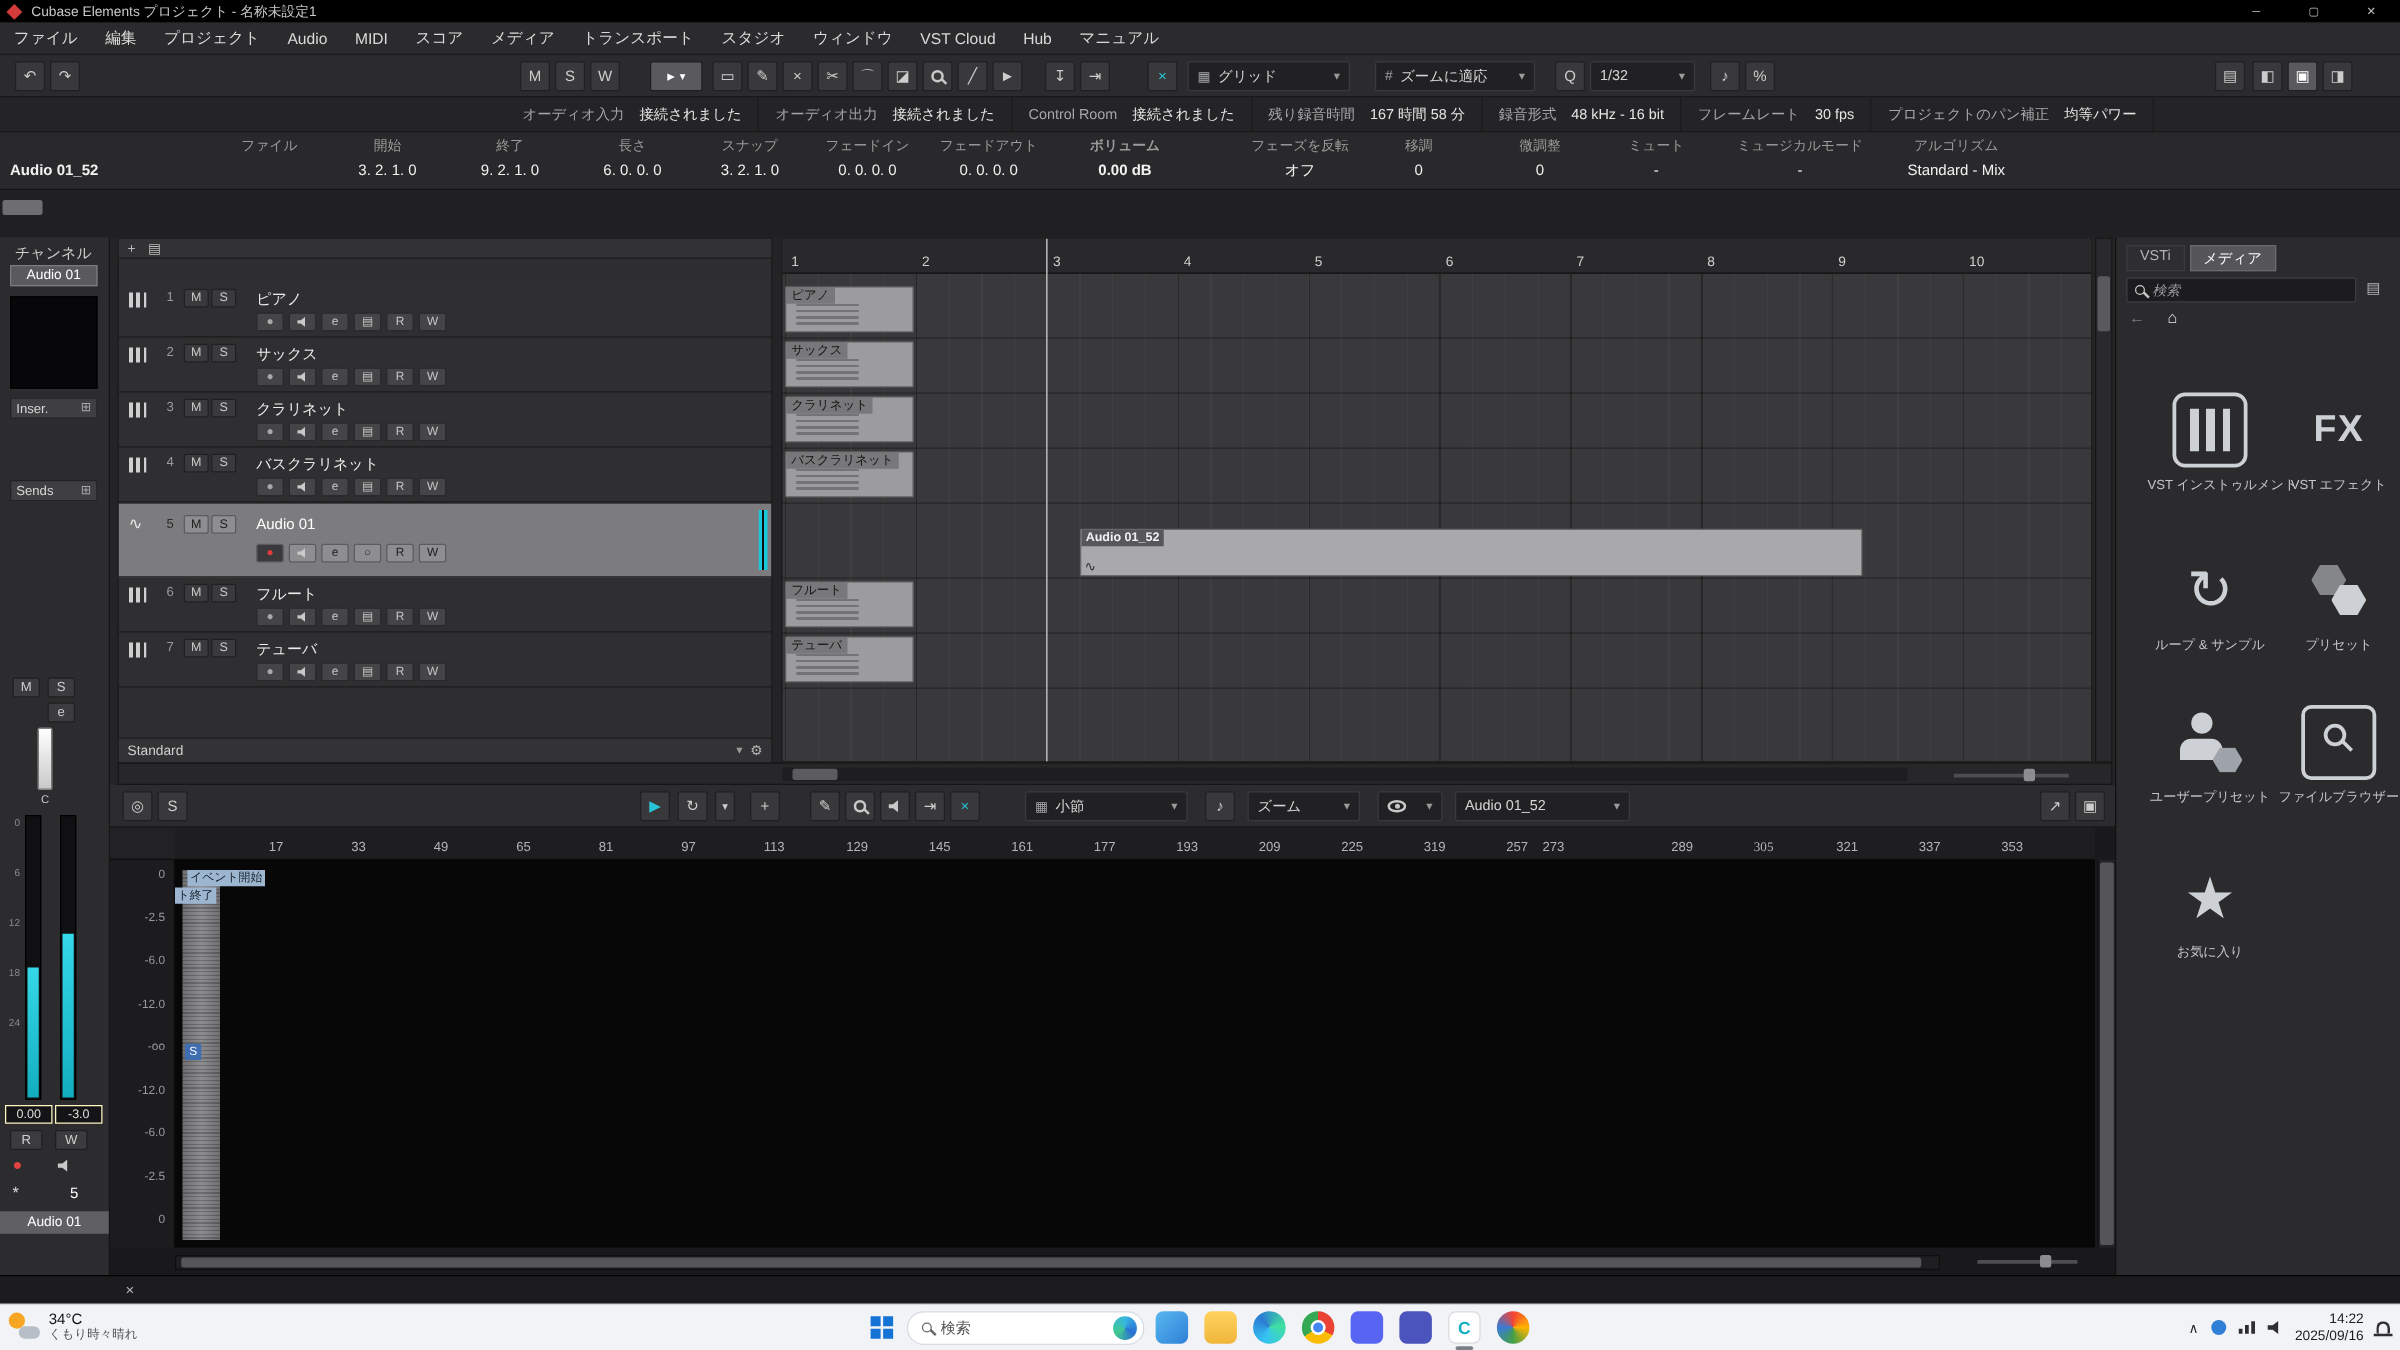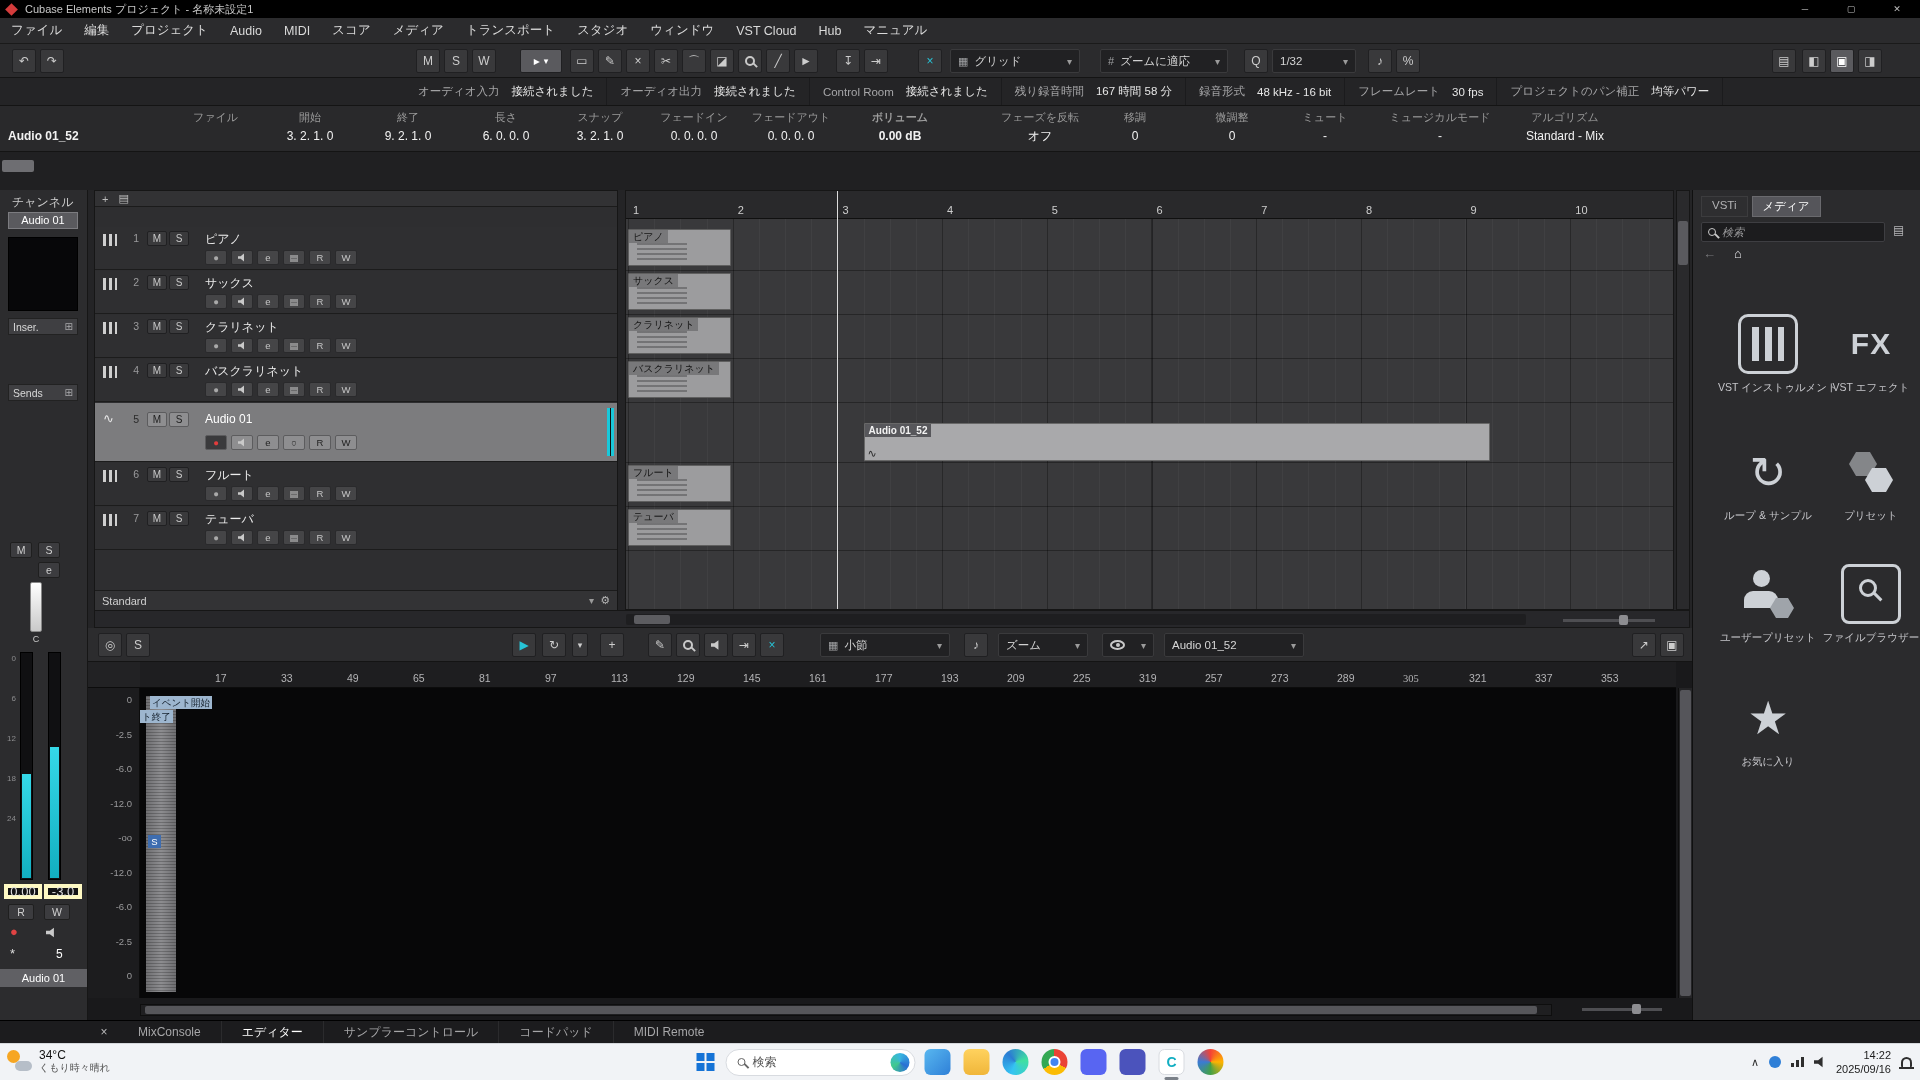--- a/index.html
+++ b/index.html
@@ -54,21 +54,21 @@
 .ch-slot .slot-ic{margin-left:auto;color:#a8a8ab;font-size:10px}
 .chbtn{position:absolute;width:22px;height:16px;background:#3c3c3f;border:1px solid #1f1f1f;border-radius:2px;color:#cfcfcf;font-size:10.5px;display:flex;align-items:center;justify-content:center}
 #ch-fader{position:absolute;left:30px;top:392px;width:12px;height:50px;background:linear-gradient(180deg,#ffffff,#c9c9c9);border-radius:2px;border:1px solid #888}
 #ch-c{position:absolute;left:28px;top:444px;width:16px;text-align:center;font-size:9px;color:#c9c9c9}
 #meter-wrap{position:absolute;left:4px;top:462px;width:78px;height:228px}
 #meter-scale{position:absolute;left:0;top:2px;width:12px;height:100%}
 .mnum{position:absolute;right:0;font-size:8px;color:#8c8c8e}
 .mbar{position:absolute;top:0;bottom:0;width:13px;background:#101012;border:1px solid #000}
 .mfill{position:absolute;left:1px;right:1px;bottom:1px;background:linear-gradient(180deg,#35d8e8,#12aec0)}
 #ch-vals{position:absolute;left:4px;top:694px;width:78px;height:15px;display:flex;gap:2px}
-.ch-val{flex:1;background:#141416;border:4px solid #fef9c3;font-size:13px;color:#ddd;display:flex;align-items:center;justify-content:center}
+.ch-val{flex:1;background:#141416;border:1px solid #fef9c3;font-size:10px;color:#ddd;display:flex;align-items:center;justify-content:center}
 #ch-rec{position:absolute;left:10px;top:734px;color:#e04343;font-size:13px}
 #ch-mon{position:absolute;left:46px;top:737px}
 #ch-ast{position:absolute;left:10px;top:756px;color:#ddd;font-size:13px}
 #ch-num{position:absolute;left:56px;top:757px;color:#fff;font-size:12px}
 #ch-bottom{position:absolute;left:0;top:779px;width:87px;height:18px;background:#606064;color:#fff;font-size:11px;display:flex;align-items:center;justify-content:center}
 
 
 #project{position:absolute;left:88px;top:190px;width:1604px;height:438px;background:#242426}
 #tracklist{position:absolute;left:6px;top:0;width:524px;height:420px;background:#2e2e30;border:1px solid #161616}
 #tl-toolbar{height:16px;background:#323234;border-bottom:1px solid #1b1b1b;display:flex;align-items:center;gap:10px;padding-left:7px;font-size:11px;color:#bcbcbc}
@@ -684,21 +684,21 @@
         <span class="ed-rnum" style="left: 471px;">113</span>
         <span class="ed-rnum" style="left: 537px;">129</span>
         <span class="ed-rnum" style="left: 603px;">145</span>
         <span class="ed-rnum" style="left: 669px;">161</span>
         <span class="ed-rnum" style="left: 735px;">177</span>
         <span class="ed-rnum" style="left: 801px;">193</span>
         <span class="ed-rnum" style="left: 867px;">209</span>
         <span class="ed-rnum" style="left: 933px;">225</span>
         <span class="ed-rnum" style="left: 999px;">319</span>
         <span class="ed-rnum" style="left: 1065px;">257</span>
-        <span class="ed-rnum" style="left: 1131px; margin-top: 41px;">273</span>
+        <span class="ed-rnum" style="left: 1094px; margin-top: 41px;">273</span>
         <span class="ed-rnum" style="left: 1197px;">289</span>
         <span class="ed-rnum" style="left: 1263px; font-family: Liberation Serif, serif;">305</span>
         <span class="ed-rnum" style="left: 1329px;">321</span>
         <span class="ed-rnum" style="left: 1395px;">337</span>
         <span class="ed-rnum" style="left: 1461px;">353</span>
       </div>
     <div id="ed-scale">
         <span class="ed-snum" style="top: 6px;">0</span>
         <span class="ed-snum" style="top: 40.5px;">-2.5</span>
         <span class="ed-snum" style="top: 75px;">-6.0</span>
@@ -778,27 +778,20 @@
         </div>
         <div class="tile" style="left: 25px; top: 498px;">
           <div class="ticon ic-favorites">★</div>
           <div class="tlabel">お気に入り</div>
         </div>
       </div>
   </div>
 
   <div id="bottomtabs">
     <span id="bt-close">×</span>
-    <div id="ztabs" style="display:flex">
-        <span class="ztab">MixConsole</span>
-        <span class="ztab active">エディター</span>
-        <span class="ztab">サンプラーコントロール</span>
-        <span class="ztab">コードパッド</span>
-        <span class="ztab">MIDI Remote</span>
-      </div>
   </div>
 
   <div id="taskbar">
     <div id="tb-weather">
       <span class="w-icon">
           <i class="w-sun"></i>
           <i class="w-cloud"></i>
         </span>
       <span>
         <div class="w-temp">34°C</div>

